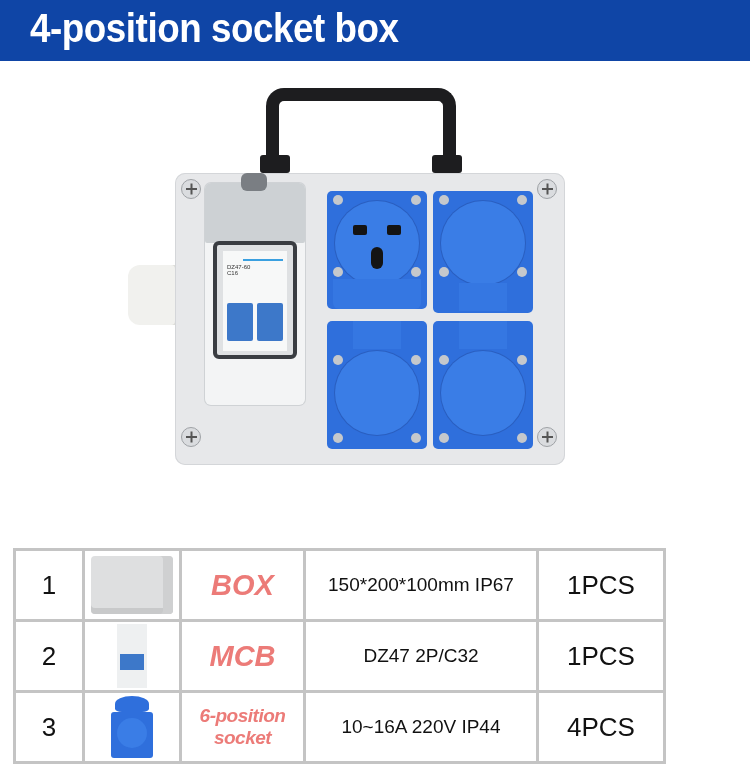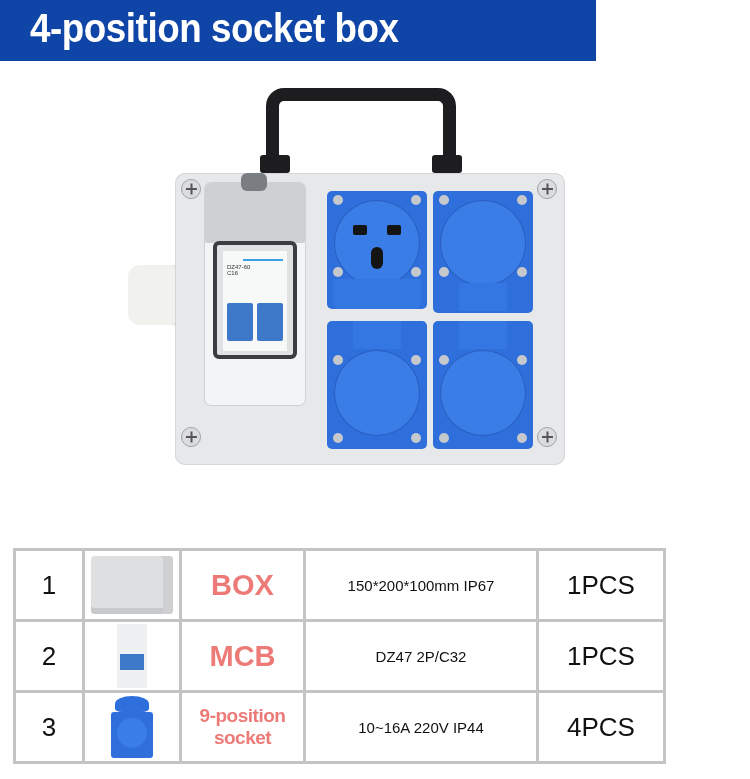--- a/index.html
+++ b/index.html
@@ -1,17 +1,17 @@
 <!DOCTYPE html>
 <html><head>
 <meta charset="utf-8">
 <style>
   html,body{margin:0;padding:0;background:#fff;}
   body{width:750px;height:779px;position:relative;overflow:hidden;font-family:"Liberation Sans",sans-serif;}
-  .header{position:absolute;left:0;top:0;width:596px;height:61px;background:#0f45a6;}
+  .header{position:absolute;left:0;top:0;width:750px;height:61px;background:#0f45a6;}
   .header h1{margin:0;position:absolute;left:30px;top:6px;color:#fff;font-family:"Liberation Sans Narrow","Liberation Sans",sans-serif;font-weight:bold;font-size:40px;letter-spacing:-0.5px;transform:scaleX(0.92);transform-origin:left center;}
   .photo{position:absolute;left:110px;top:85px;width:460px;height:380px;}
   
   .handle{position:absolute;left:156px;top:3px;width:190px;height:86px;border:13px solid #1d1d1f;border-bottom:none;border-radius:18px 18px 0 0;box-sizing:border-box;}
   .handle-foot-l{position:absolute;left:150px;top:70px;width:30px;height:18px;background:#1d1d1f;border-radius:3px;}
   .handle-foot-r{position:absolute;left:322px;top:70px;width:30px;height:18px;background:#1d1d1f;border-radius:3px;}
   .boxbody{position:absolute;left:65px;top:88px;width:390px;height:292px;background:#e7e8ea;border-radius:10px;box-shadow:inset 0 0 0 1px #d4d6d9;}
   .gland{position:absolute;left:18px;top:180px;width:50px;height:60px;background:#f1f1ee;border-radius:12px 4px 4px 12px;box-shadow:inset -3px 0 0 #dcdcd8;}
   .screw{position:absolute;width:20px;height:20px;border-radius:50%;background:#dadcdf;border:1px solid #9fa2a6;box-sizing:border-box;}
   .screw::before,.screw::after{content:"";position:absolute;left:4px;top:8px;width:11px;height:2px;background:#555;}
@@ -27,23 +27,23 @@
   .socket{position:absolute;width:100px;height:122px;background:#2f6fdc;border-radius:5px;}
   .socket .face{position:absolute;left:8px;top:10px;width:84px;height:84px;border-radius:50%;background:#3a7de6;box-shadow:0 0 0 1px #2a5fc0;}
   .socket .flap{position:absolute;left:26px;width:48px;height:28px;background:#3577e2;}
   .pin{position:absolute;background:#141414;border-radius:2px;}
   .sscrew{position:absolute;width:10px;height:10px;border-radius:50%;background:#c5c8cc;}
   
   .tbl{position:absolute;left:13px;top:548px;border-collapse:collapse;}
   .tbl td{border:3px solid #c4c4c4;padding:0;text-align:center;vertical-align:middle;height:68px;}
   .c-num{width:66px;font-size:26px;color:#111;}
   .c-img{width:94px;}
-  .c-name{width:121px;color:#ec7b78;font-weight:bold;font-size:29px;}
+  .c-name{width:121px;color:#ec7b78;font-weight:bold;font-size:29px;font-style:italic;}
   .c-name.small{font-size:19px;font-family:"Liberation Sans Narrow","Liberation Sans",sans-serif;letter-spacing:-0.5px;}
-  .c-spec{width:230px;font-size:15px;color:#111;font-family:"Liberation Sans Narrow","Liberation Sans",sans-serif;}
+  .c-spec{width:230px;font-size:19px;color:#111;font-family:"Liberation Sans Narrow","Liberation Sans",sans-serif;}
   .c-qty{width:124px;font-size:26px;color:#111;font-weight:normal;}
   .thumb{margin:auto;position:relative;}
   .thumb-box{width:82px;height:58px;background:#dedfe0;border-radius:4px;box-shadow:inset -10px 0 0 #cfd0d1,inset 0 -6px 0 #c8c9ca;}
   .thumb-mcb{width:30px;height:64px;background:#eef0f1;}
   .thumb-mcb .t{position:absolute;left:3px;top:30px;width:24px;height:16px;background:#3d78c9;}
   .thumb-sock{width:46px;height:62px;}
   .thumb-sock .cap{position:absolute;left:6px;top:0;width:34px;height:16px;background:#2f6fdc;border-radius:50% 50% 20% 20%;}
   .thumb-sock .body{position:absolute;left:2px;top:16px;width:42px;height:46px;background:#2f6fdc;border-radius:3px;}
   .thumb-sock .f{position:absolute;left:8px;top:22px;width:30px;height:30px;border-radius:50%;background:#3a7de6;}
 </style>
@@ -145,18 +145,18 @@
   </tr>
   <tr>
     <td class="c-num">3</td>
     <td class="c-img">
           <div class="thumb thumb-sock">
             <div class="cap"></div>
             <div class="body"></div>
             <div class="f"></div>
           </div>
         </td>
-    <td class="c-name small">9-position socket</td>
+    <td class="c-name small">6-position socket</td>
     <td class="c-spec">10~16A  220V  IP44</td>
     <td class="c-qty">4PCS</td>
   </tr>
 </tbody>
   </table>
 
 </body></html>

